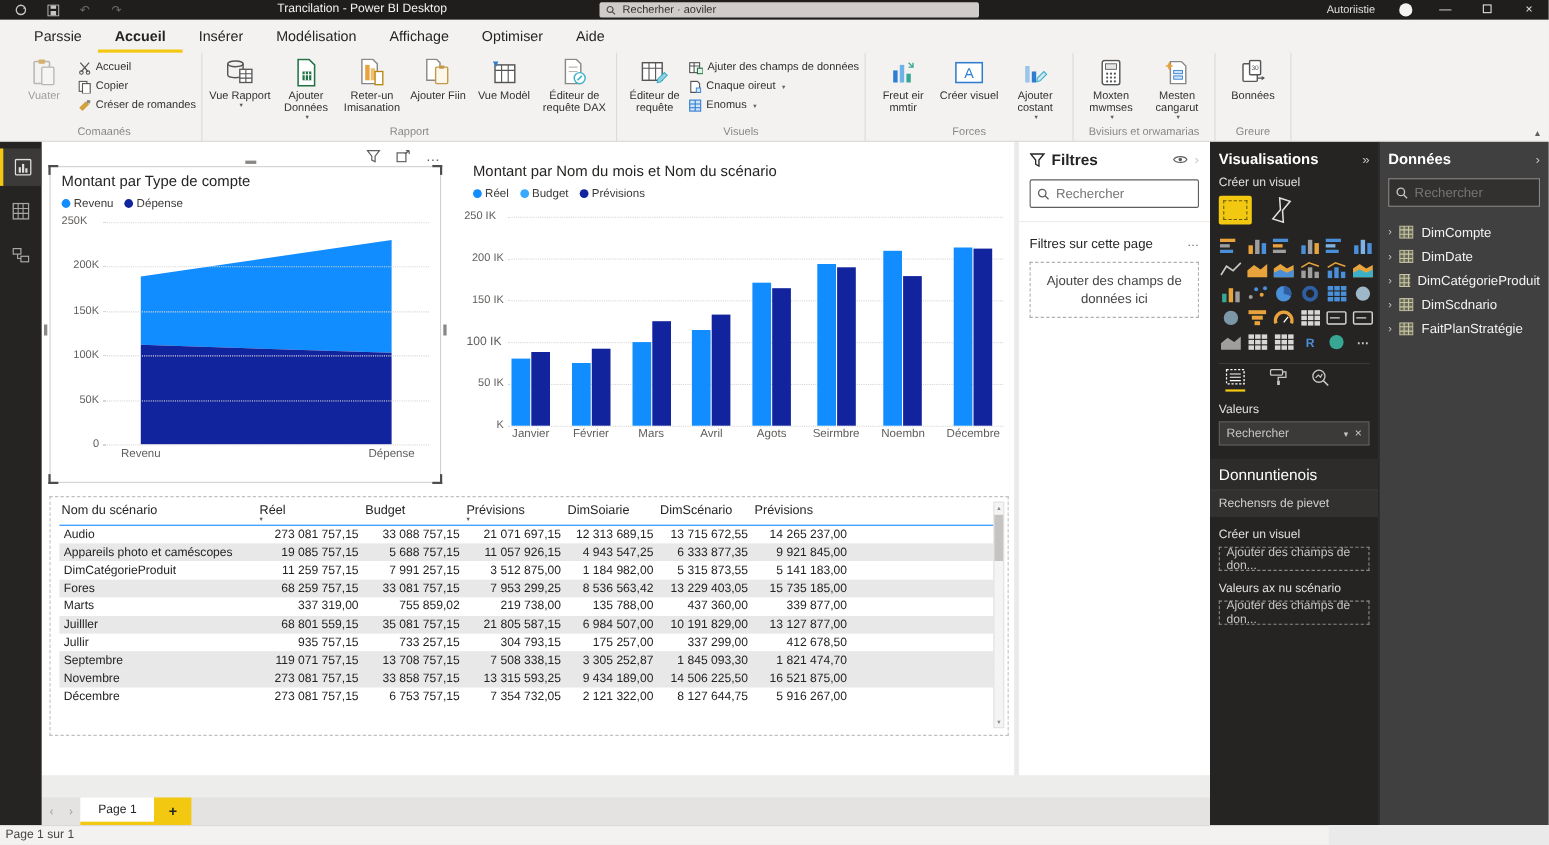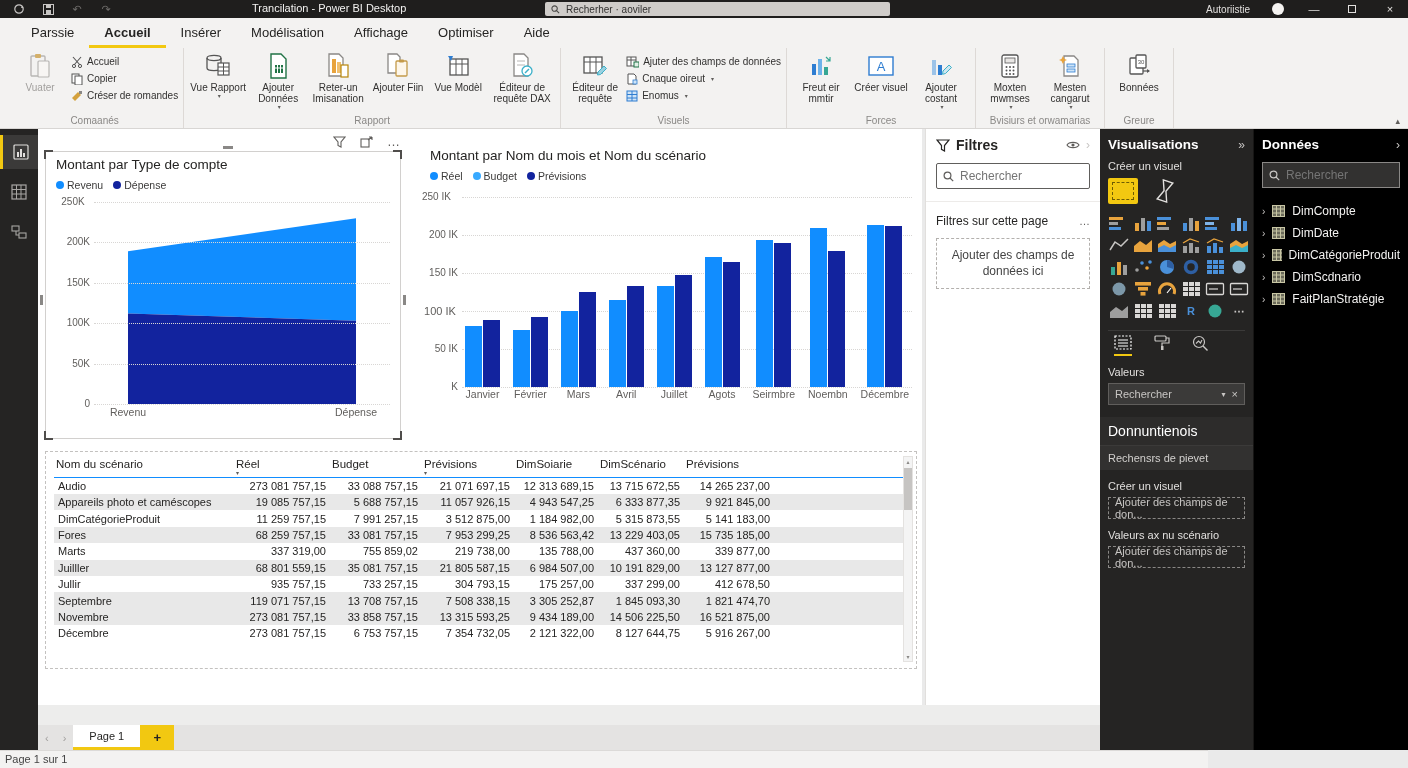--- a/index.html
+++ b/index.html
@@ -108,21 +108,21 @@
   .viztab{padding-bottom:4px;color:#c8c6c4}
   .viztab.active{border-bottom:2px solid #F2C811;color:#fff}
   .vlabel{font-size:11px;color:#e1dfdd;margin-top:10px}
   .vdrop{margin-top:5px;height:22px;background:#3b3a39;border:1px solid #605e5c;display:flex;align-items:center;font-size:11px;color:#c8c6c4;padding:0 6px;gap:6px}
   .vdrop .spacer{flex:1}
   .vsection{margin:12px -8px 0;background:#2d2c2b;padding:6px 8px;font-size:14px;color:#fff}
   .vband{margin:0 -8px;background:#323130;padding:6px 8px;font-size:11px;color:#d2d0ce;border-top:1px solid #3b3a39}
   .vdashed{margin-top:5px;height:22px;border:1px dashed #8a8886;display:flex;align-items:center;font-size:11px;color:#c8c6c4;padding:0 6px}
 
   
-  .datapanel{position:absolute;left:1253px;top:129px;width:155px;height:621px;background:#000000;color:#fff;padding:8px 8px 0;border-left:1px solid #171615}
+  .datapanel{position:absolute;left:1253px;top:129px;width:155px;height:621px;background:#404040;color:#fff;padding:8px 8px 0;border-left:1px solid #171615}
   .dsearch{margin-top:10px;height:26px;background:#323130;border:1px solid #8a8886;display:flex;align-items:center;gap:6px;padding:0 6px}
   .dsearch input{border:none;outline:none;background:transparent;font-size:12px;color:#d2d0ce;width:100px;font-family:"Liberation Sans",sans-serif}
   .dtree{margin-top:12px}
   .ditem{display:flex;align-items:center;gap:7px;height:22px;font-size:12px;color:#f3f2f1}
   .ditem .chev{color:#c8c6c4;font-size:10px}
 
   
   .btmstrip{position:absolute;left:38px;top:705px;width:1062px;height:20px;background:#ededec}
   .pagebar{position:absolute;left:38px;top:725px;width:1062px;height:25px;background:#e4e3e2;display:flex;align-items:center}
   .pgnav{color:#a19f9d;font-size:11px;padding:0 7px}
@@ -496,21 +496,21 @@
         <span class="legitem">
           <span class="dot" style="background: rgb(17, 141, 255);"></span>
           <span>Revenu</span>
         </span>
         <span class="legitem">
           <span class="dot" style="background: rgb(18, 35, 158);"></span>
           <span>Dépense</span>
         </span>
       </div>
     <div id="area-yticks">
-        <span class="ytick" style="position: absolute; left: 10px; width: 34px; text-align: center; top: 44px; font-size: 10px; color: rgb(96, 94, 92);">250K</span>
+        <span class="ytick" style="position: absolute; left: 10px; width: 34px; text-align: left; top: 44px; font-size: 10px; color: rgb(96, 94, 92);">250K</span>
         <span class="ytick" style="position: absolute; left: 10px; width: 34px; text-align: right; top: 84.4px; font-size: 10px; color: rgb(96, 94, 92);">200K</span>
         <span class="ytick" style="position: absolute; left: 10px; width: 34px; text-align: right; top: 124.8px; font-size: 10px; color: rgb(96, 94, 92);">150K</span>
         <span class="ytick" style="position: absolute; left: 10px; width: 34px; text-align: right; top: 165.2px; font-size: 10px; color: rgb(96, 94, 92);">100K</span>
         <span class="ytick" style="position: absolute; left: 10px; width: 34px; text-align: right; top: 205.6px; font-size: 10px; color: rgb(96, 94, 92);">50K</span>
         <span class="ytick" style="position: absolute; left: 10px; width: 34px; text-align: right; top: 246px; font-size: 10px; color: rgb(96, 94, 92);">0</span>
       </div>
     <div id="area-plot" style="position:absolute;left:48px;top:50px;width:296px;height:202px">
         <div class="gridline" style="top: 0px;"></div>
         <div class="gridline" style="top: 40.4px;"></div>
         <div class="gridline" style="top: 80.8px;"></div>
@@ -583,27 +583,20 @@
           </div>
           <div style="display: flex; flex-direction: column; align-items: center; justify-content: flex-end;">
             <div style="display: flex; align-items: flex-end; gap: 1px; height: 190px;">
               <div style="width: 17px; background: rgb(17, 141, 255); height: 87px;"></div>
               <div style="width: 17px; background: rgb(18, 35, 158); height: 101px;"></div>
             </div>
             <div style="font-size: 10.5px; color: rgb(96, 94, 92); height: 15px; line-height: 15px; white-space: nowrap;">Avril</div>
           </div>
           <div style="display: flex; flex-direction: column; align-items: center; justify-content: flex-end;">
             <div style="display: flex; align-items: flex-end; gap: 1px; height: 190px;">
-              <div style="width: 17px; background: rgb(17, 141, 255); height: 101px;"></div>
-              <div style="width: 17px; background: rgb(18, 35, 158); height: 112px;"></div>
-            </div>
-            <div style="font-size: 10.5px; color: rgb(96, 94, 92); height: 15px; line-height: 15px; white-space: nowrap;">Juillet</div>
-          </div>
-          <div style="display: flex; flex-direction: column; align-items: center; justify-content: flex-end;">
-            <div style="display: flex; align-items: flex-end; gap: 1px; height: 190px;">
               <div style="width: 17px; background: rgb(17, 141, 255); height: 130px;"></div>
               <div style="width: 17px; background: rgb(18, 35, 158); height: 125px;"></div>
             </div>
             <div style="font-size: 10.5px; color: rgb(96, 94, 92); height: 15px; line-height: 15px; white-space: nowrap;">Agots</div>
           </div>
           <div style="display: flex; flex-direction: column; align-items: center; justify-content: flex-end;">
             <div style="display: flex; align-items: flex-end; gap: 1px; height: 190px;">
               <div style="width: 17px; background: rgb(17, 141, 255); height: 147px;"></div>
               <div style="width: 17px; background: rgb(18, 35, 158); height: 144px;"></div>
             </div>

